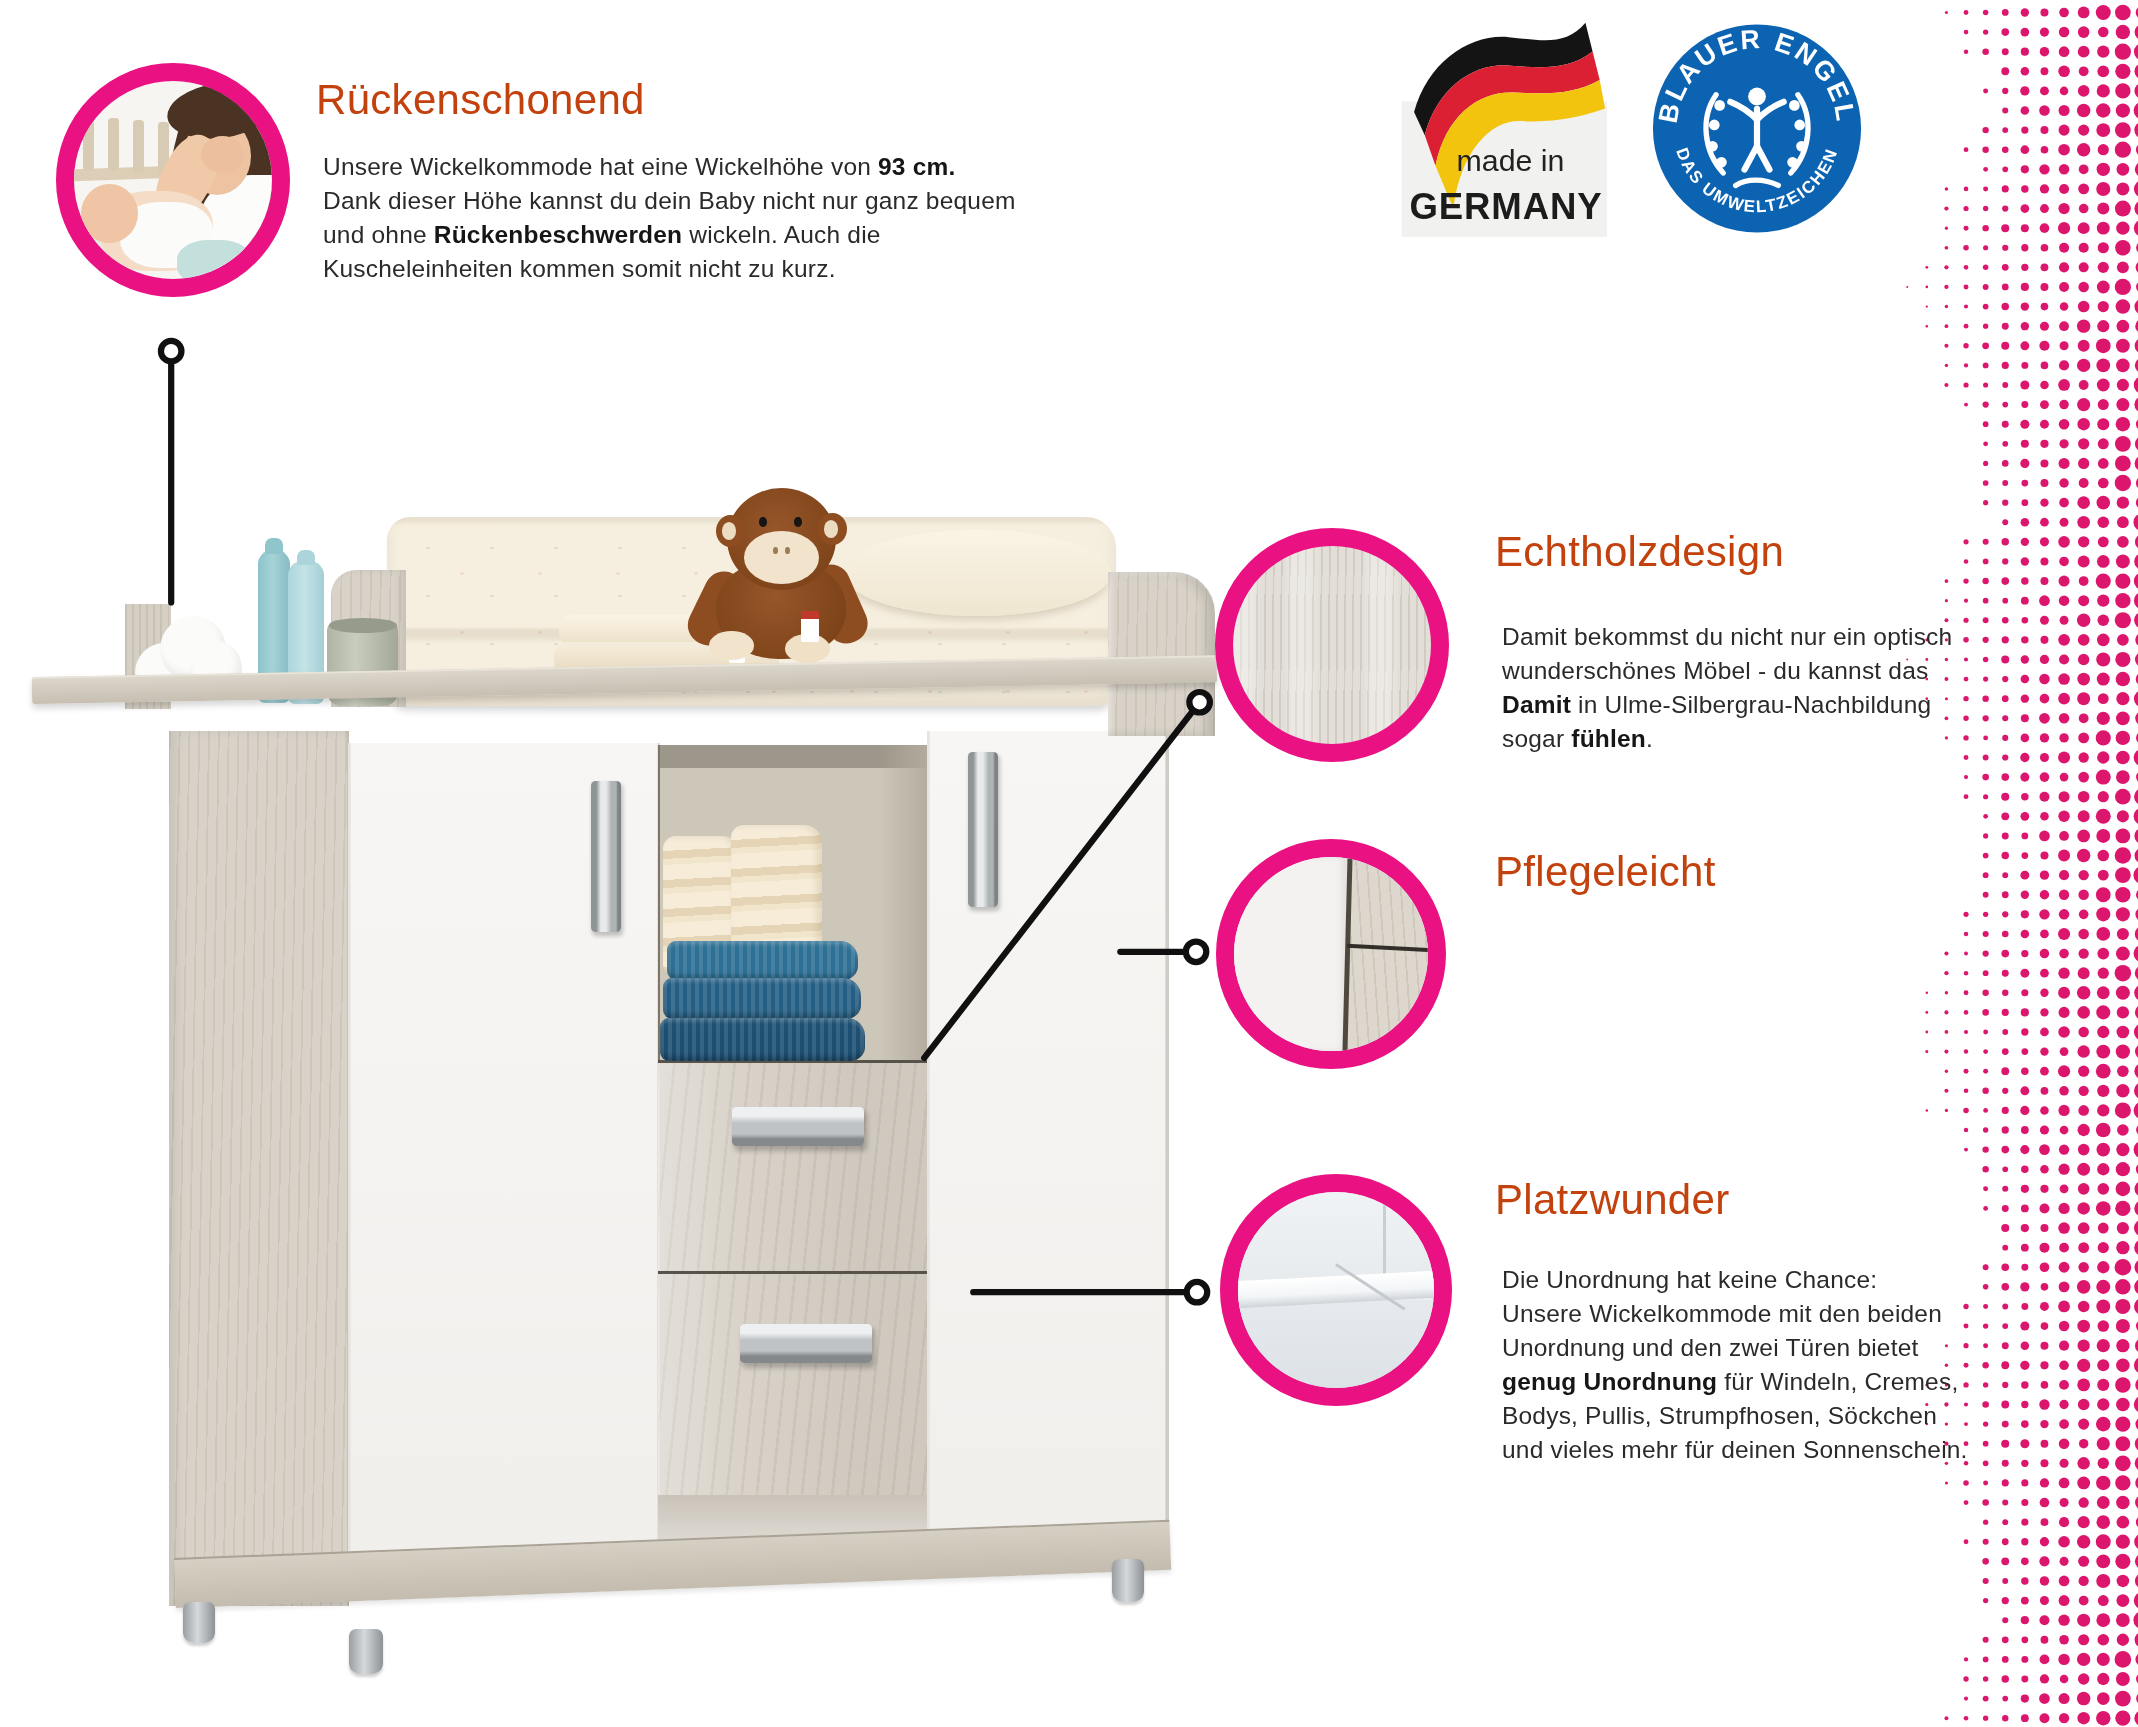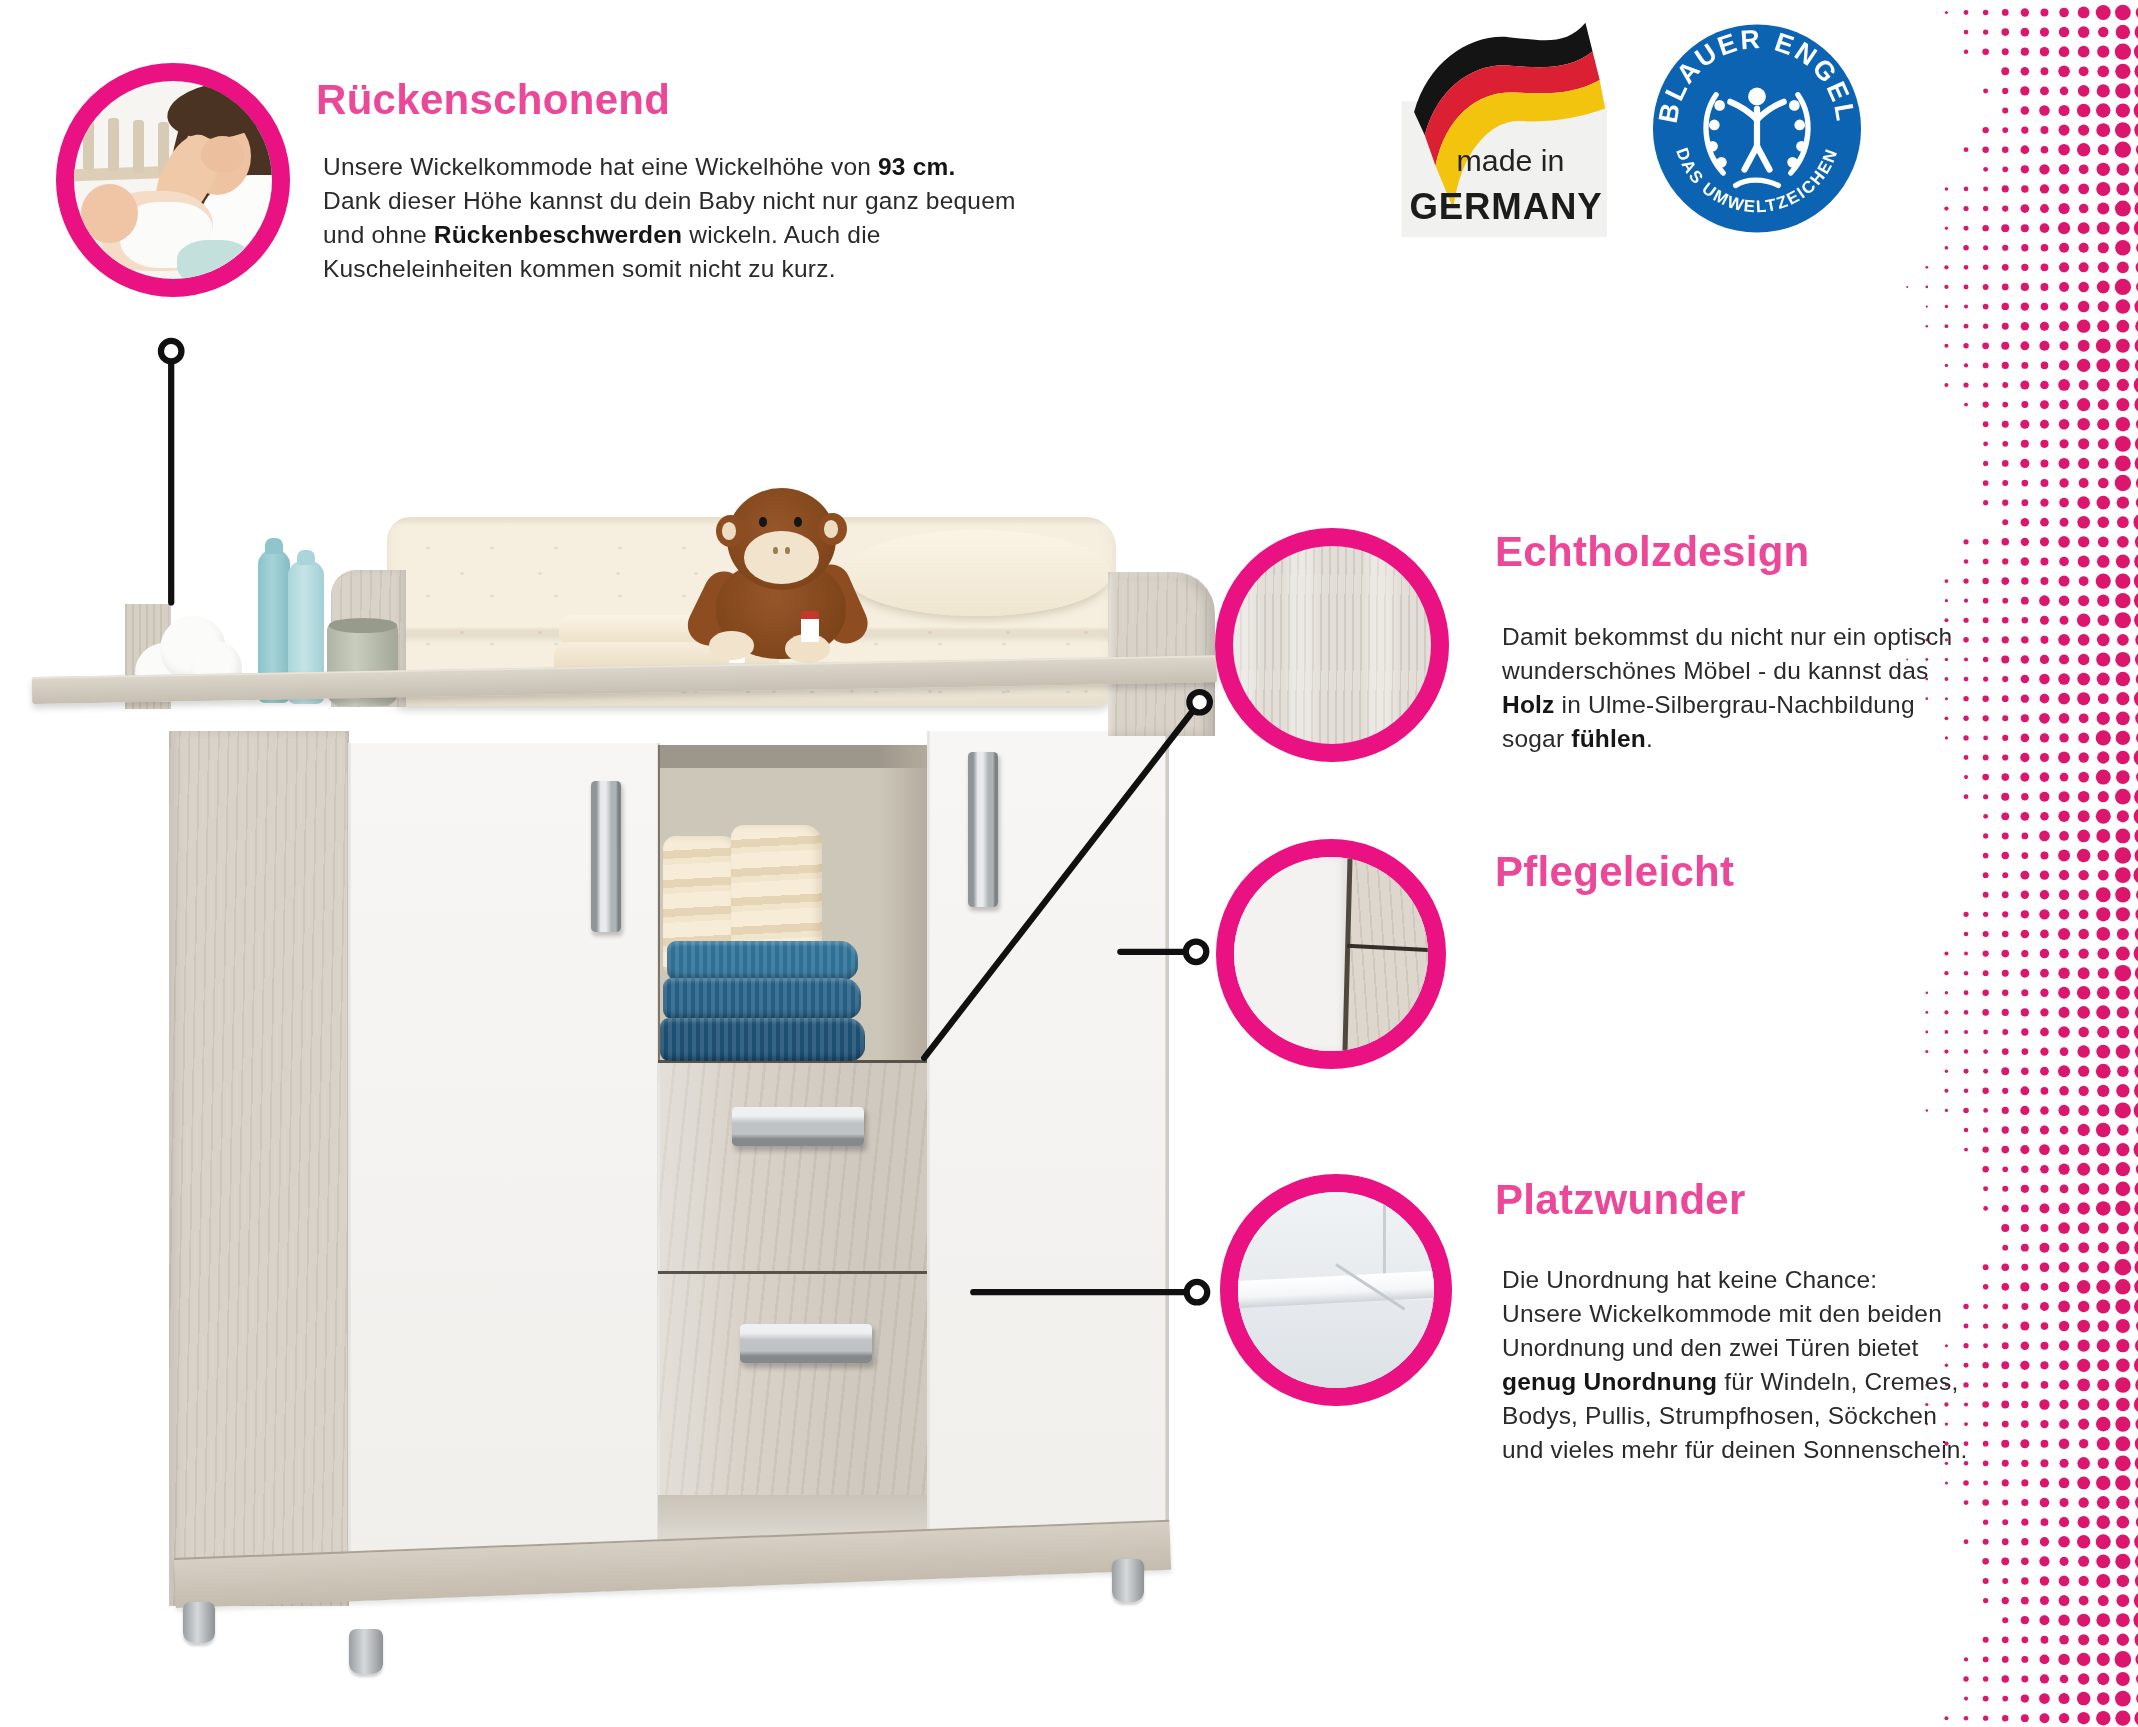--- a/index.html
+++ b/index.html
@@ -1,19 +1,19 @@
 <!DOCTYPE html>
 <html style="--accent_pink: #ea1182; --halftone_pink: #dc156d; --engel_blue: #0b63b2; --flag_black: #141414; --flag_red: #da2032; --flag_gold: #f2c40e; --text_dark: #1d1d1f; --wood_light: #d8d2c8;font-size:14.3px"><head>
 <meta charset="utf-8">
 <style>
   html,body{margin:0;padding:0;background:#fff;}
   #canvas{position:relative;width:2139px;height:1728px;background:#fff;overflow:hidden;
           font-family:"Liberation Sans","DejaVu Sans",sans-serif;color:#1d1d1f;}
   .abs{position:absolute;}
-  h2.feat-title{margin:0;font-size:42px;font-weight:700;letter-spacing:0.3px;color:#ec4899;}
+  h2.feat-title{margin:0;font-size:42px;font-weight:400;letter-spacing:0.3px;color:#c2410c;}
   p.feat-body{margin:7px;font-size:24.5px;line-height:34px;color:#2a2a2a;letter-spacing:0.2px;}
   p.feat-body strong{color:#161616;}
 
   
   #halftone{position:absolute;left:0;top:0;width:2139px;height:1728px;z-index:0;}
 
   
   .pin-circle{position:absolute;border:18.7px solid var(--accent_pink);border-radius:50%;
               overflow:hidden;background:#eee;z-index:3;}
   #circle-photo{left:56px;top:63px;width:198px;height:198px;background:#f7f5f1;}
@@ -1245,19 +1245,19 @@
   </div>
   <div id="circle-shelf" class="pin-circle">
     <div id="s-top" class="abs"></div>
     <div id="s-bottom" class="abs"></div>
     <div id="s-corner" class="abs"></div>
     <div id="s-band" class="abs"></div>
     <div id="s-diag" class="abs"></div>
   </div>
 
   <h2 id="echt-title" class="feat-title feat-text">Echtholzdesign</h2>
-  <p id="echt-body" class="feat-body feat-text"><span>Damit bekommst du nicht nur ein optisch wunderschönes Möbel - du kannst das </span><strong>Holz</strong><span> in Ulme-Silbergrau-Nachbildung sogar </span><strong>fühlen</strong><span>.</span></p>
+  <p id="echt-body" class="feat-body feat-text"><span>Damit bekommst du nicht nur ein optisch wunderschönes Möbel - du kannst das </span><strong>Damit</strong><span> in Ulme-Silbergrau-Nachbildung sogar </span><strong>fühlen</strong><span>.</span></p>
   <h2 id="pfle-title" class="feat-title feat-text">Pflegeleicht</h2>
   <h2 id="platz-title" class="feat-title feat-text">Platzwunder</h2>
   <p id="platz-body" class="feat-body feat-text"><span>Die Unordnung hat keine Chance:</span><br><span>Unsere Wickelkommode mit den beiden Unordnung und den zwei Türen bietet </span><strong>genug Unordnung</strong><span> für Windeln, Cremes, Bodys, Pullis, Strumpfhosen, Söckchen und vieles mehr für deinen Sonnenschein.</span></p>
 
 </div>
 
 
 </body></html>

